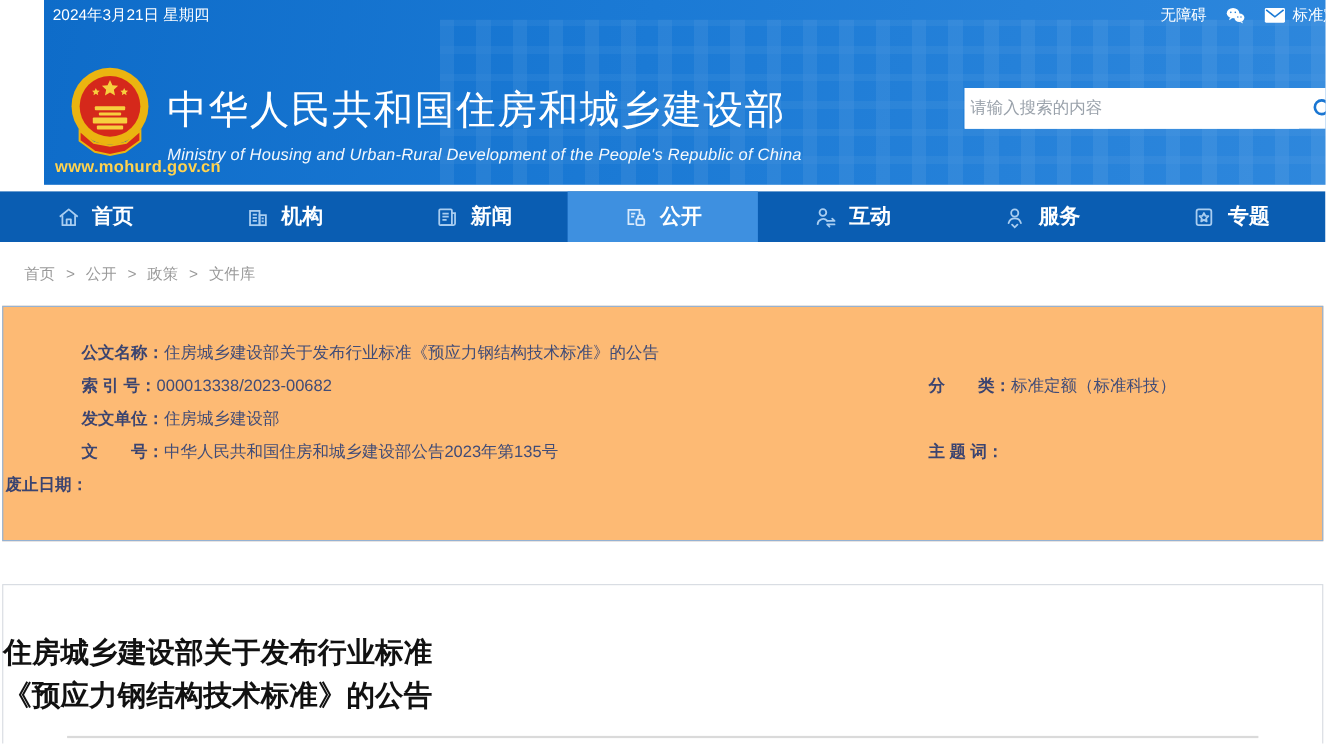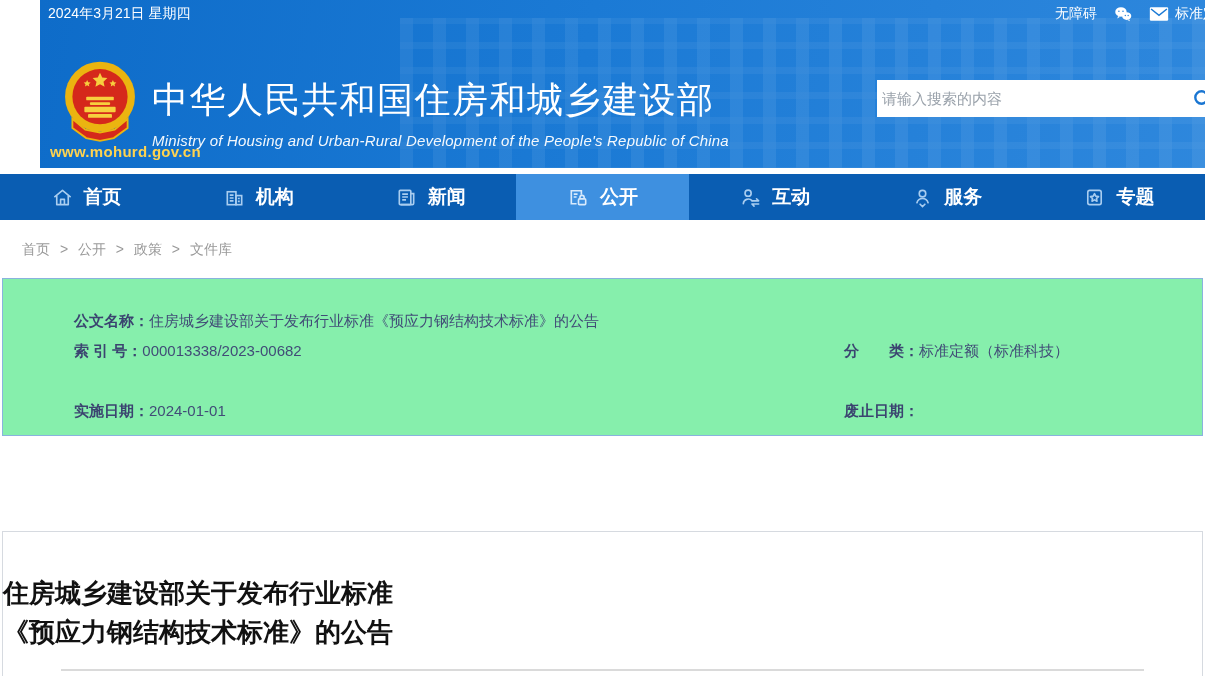--- a/index.html
+++ b/index.html
@@ -71,22 +71,22 @@
 
   
   .breadcrumb {
     position: absolute; top: 241px; left: 2px; font-size: 14px; color: #999; z-index: 1; margin-left: 20px;
   }
   .breadcrumb .bc-link { color: #999; text-decoration: none; cursor: pointer; }
   .breadcrumb .bc-sep { margin: 0 6px; color: #999; }
 
   
   .meta-box {
-    position: absolute; top: 278px; left: 2px; width: 1201px; height: 158px;
-    background: #86efac; border: 1px solid #8ab2de; padding-top: 27px;
+    position: absolute; top: 278px; left: 2px; width: 1201px; height: 214px;
+    background: #fdba74; border: 1px solid #8ab2de; padding-top: 27px;
   }
   .meta-row { display: flex; height: 30px; line-height: 30px; font-size: 15px; }
   .mc-left { flex: 1; padding-left: 71px; white-space: nowrap; overflow: hidden; }
   .mc-right { width: 360px; padding-left: 2px; white-space: nowrap; }
   .meta-label { font-weight: bold; color: #3b4470; }
   .meta-value { color: #414c77; }
 
   
   .article-box {
     position: absolute; top: 531px; left: 2px; width: 1201px; height: 200px;
@@ -257,25 +257,33 @@
   </div>
   <div class="meta-row">
     <div class="mc-left">
       <span class="meta-label">索 引 号：</span><span class="meta-value">000013338/2023-00682</span>
     </div>
     <div class="mc-right">
       <span class="meta-label">分　　类：</span><span class="meta-value">标准定额（标准科技）</span>
     </div>
   </div>
   <div class="meta-row">
-  </div>
-  <div class="meta-row">
-    <div class="mc-left">
-      <span class="meta-label">实施日期：</span><span class="meta-value">2024-01-01</span>
-    </div>
+    <div class="mc-left">
+      <span class="meta-label">发文单位：</span><span class="meta-value">住房城乡建设部</span>
+    </div>
+  </div>
+  <div class="meta-row">
+    <div class="mc-left">
+      <span class="meta-label">文　　号：</span><span class="meta-value">中华人民共和国住房和城乡建设部公告2023年第135号</span>
+    </div>
+    <div class="mc-right">
+      <span class="meta-label">主 题 词：</span><span class="meta-value"></span>
+    </div>
+  </div>
+  <div class="meta-row">
     <div class="mc-right">
       <span class="meta-label">废止日期：</span><span class="meta-value"></span>
     </div>
   </div>
 </section>
 
 <section class="article-box">
   <h1 class="article-title">
     <span>住房城乡建设部关于发布行业标准</span><br>
     <span>《预应力钢结构技术标准》的公告</span>

